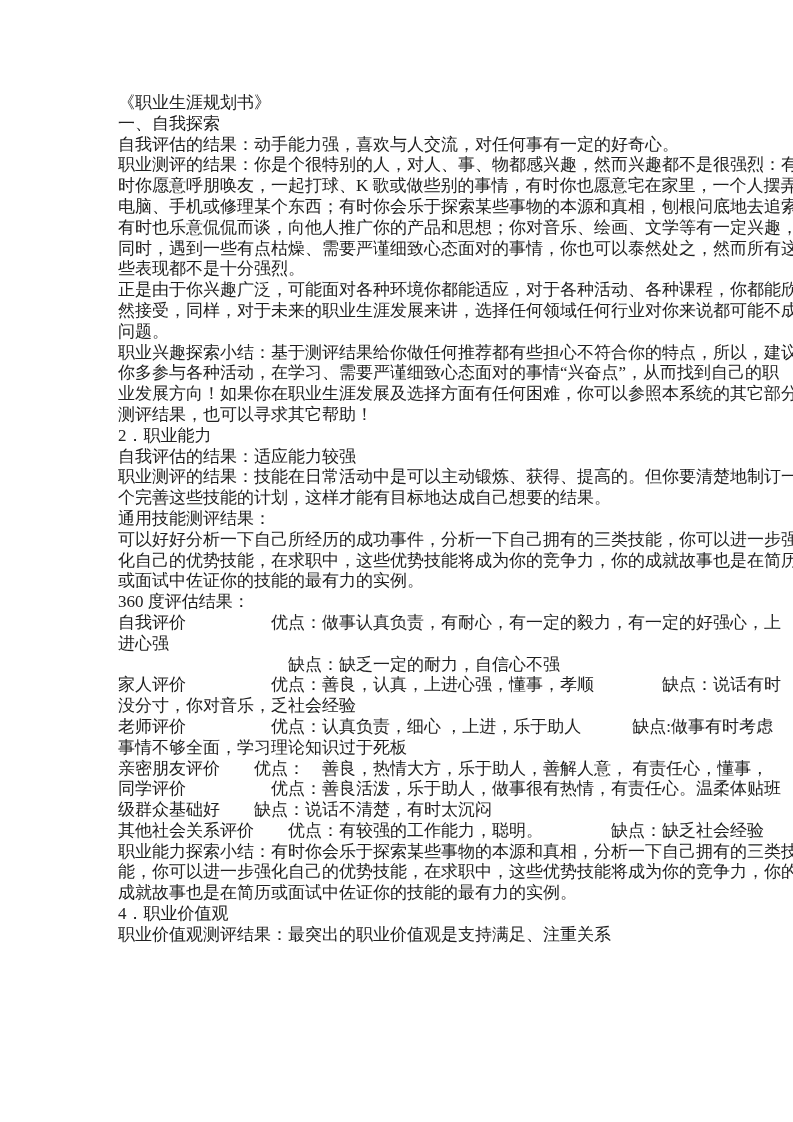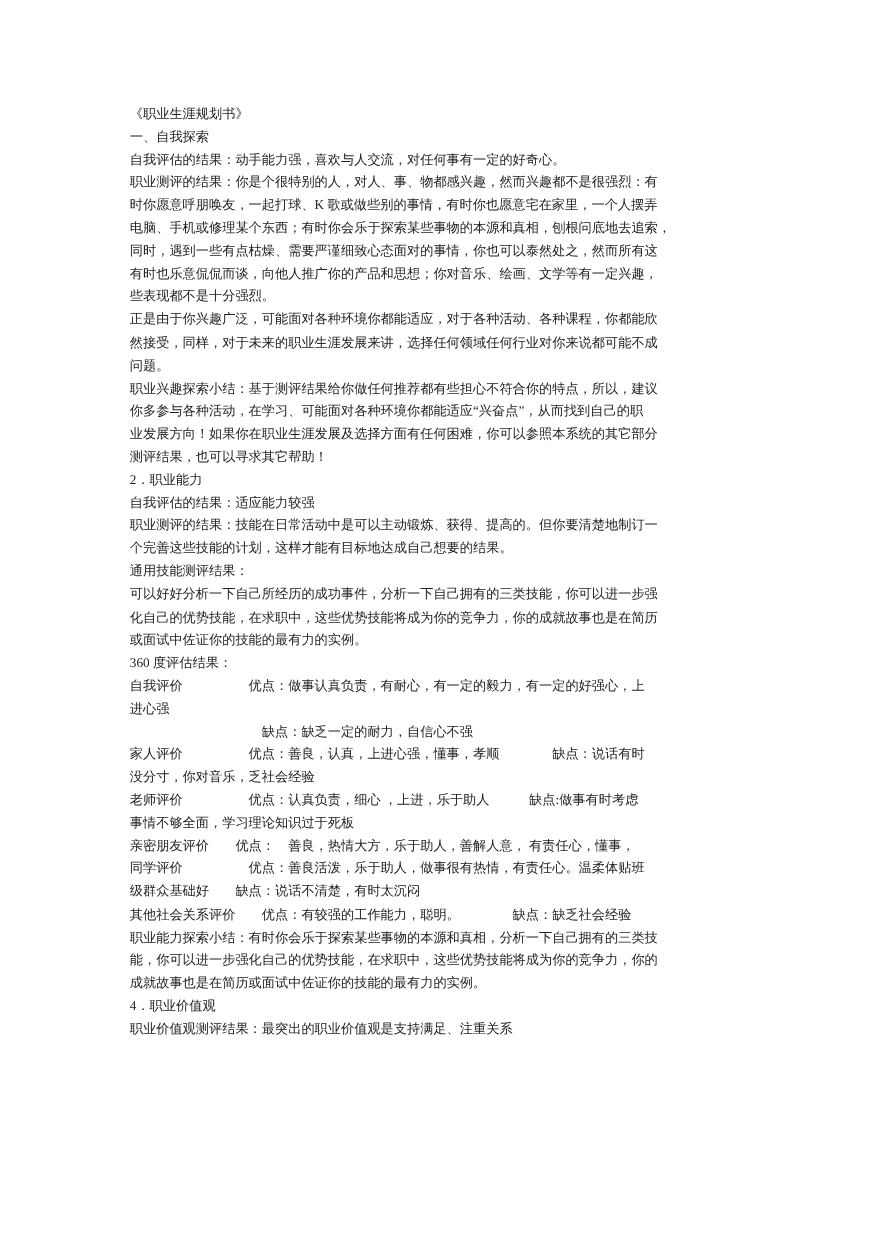--- a/index.html
+++ b/index.html
@@ -14,47 +14,47 @@
     background: #ffffff;
     overflow: hidden;
     font-family: "Liberation Serif", "DejaVu Serif", serif;
   }
   .doc-body {
     position: absolute;
     left: 118px;
     top: 93px;
     width: 600px;
     color: #212121;
-    font-size: 12px;
+    font-size: 17px;
     line-height: 20.8px;
   }
   .line {
     height: 20.8px;
     white-space: pre;
   }
 </style>
 </head>
 <body>
 
 <div class="page">
   <div class="doc-body">
     <div class="line">《职业生涯规划书》</div>
     <div class="line">一、自我探索</div>
     <div class="line">自我评估的结果：动手能力强，喜欢与人交流，对任何事有一定的好奇心。</div>
     <div class="line">职业测评的结果：你是个很特别的人，对人、事、物都感兴趣，然而兴趣都不是很强烈：有</div>
     <div class="line">时你愿意呼朋唤友，一起打球、K 歌或做些别的事情，有时你也愿意宅在家里，一个人摆弄</div>
     <div class="line">电脑、手机或修理某个东西；有时你会乐于探索某些事物的本源和真相，刨根问底地去追索，</div>
+    <div class="line">有时也乐意侃侃而谈，向他人推广你的产品和思想；你对音乐、绘画、文学等有一定兴趣，</div>
     <div class="line">同时，遇到一些有点枯燥、需要严谨细致心态面对的事情，你也可以泰然处之，然而所有这</div>
-    <div class="line">有时也乐意侃侃而谈，向他人推广你的产品和思想；你对音乐、绘画、文学等有一定兴趣，</div>
     <div class="line">些表现都不是十分强烈。</div>
     <div class="line">正是由于你兴趣广泛，可能面对各种环境你都能适应，对于各种活动、各种课程，你都能欣</div>
     <div class="line">然接受，同样，对于未来的职业生涯发展来讲，选择任何领域任何行业对你来说都可能不成</div>
     <div class="line">问题。</div>
     <div class="line">职业兴趣探索小结：基于测评结果给你做任何推荐都有些担心不符合你的特点，所以，建议</div>
-    <div class="line">你多参与各种活动，在学习、可能面对各种环境你都能适应“兴奋点”，从而找到自己的职</div>
+    <div class="line">你多参与各种活动，在学习、需要严谨细致心态面对的事情“兴奋点”，从而找到自己的职</div>
     <div class="line">业发展方向！如果你在职业生涯发展及选择方面有任何困难，你可以参照本系统的其它部分</div>
     <div class="line">测评结果，也可以寻求其它帮助！</div>
     <div class="line">2．职业能力</div>
     <div class="line">自我评估的结果：适应能力较强</div>
     <div class="line">职业测评的结果：技能在日常活动中是可以主动锻炼、获得、提高的。但你要清楚地制订一</div>
     <div class="line">个完善这些技能的计划，这样才能有目标地达成自己想要的结果。</div>
     <div class="line">通用技能测评结果：</div>
     <div class="line">可以好好分析一下自己所经历的成功事件，分析一下自己拥有的三类技能，你可以进一步强</div>
     <div class="line">化自己的优势技能，在求职中，这些优势技能将成为你的竞争力，你的成就故事也是在简历</div>
     <div class="line">或面试中佐证你的技能的最有力的实例。</div>

